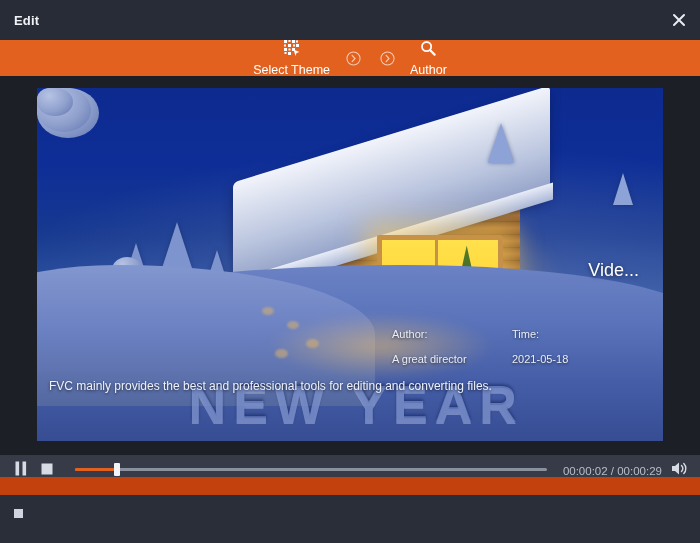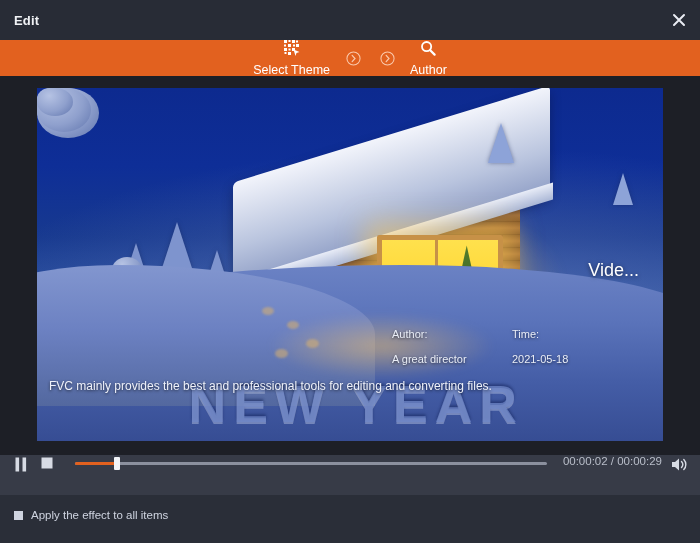--- a/index.html
+++ b/index.html
@@ -225,23 +225,23 @@
   .ov-desc {
     position: absolute; left: 12px; right: 0; top: 291px;
     text-align: left;
     color: #eef1fa; font-size: 12px;
     text-shadow: 0 1px 3px rgba(0,0,0,.65);
   }
 
   
   .controls {
     position: absolute; left: 0; top: 455px;
-    width: 700px; height: 40px;
+    width: 700px; height: 22px;
     background: #373b47;
-    display: flex; align-items: flex-start;
+    display: flex; align-items: flex-end;
   }
   .ctl-ico { display: flex; align-items: center; justify-content: center; cursor: pointer; }
   .pause { margin-left: 12px; width: 18px; height: 18px; }
   .stop  { margin-left: 9px;  width: 16px; height: 16px; }
   .track-wrap {
     position: relative;
     margin-left: 20px;
     flex: 1;
     height: 16px;
     display: flex; align-items: center;
@@ -447,18 +447,17 @@
         <path d="M1 5 h3 L8 1.5 v12 L4 10 H1 z" fill="#d7dbe4"></path>
         <path d="M10.5 4.5 a4.5 4.5 0 0 1 0 6" fill="none" stroke="#d7dbe4" stroke-width="1.4" stroke-linecap="round"></path>
         <path d="M12.8 2.4 a7.4 7.4 0 0 1 0 10.2" fill="none" stroke="#d7dbe4" stroke-width="1.4" stroke-linecap="round"></path>
       </svg>
     </div>
   </div>
 
   <div class="bottom">
     <div class="chk-row">
       <span class="chk"></span>
-      <span class="chk-lbl">Apply the effect to all items</span>
     </div>
 
   </div>
 
 </div>
 
 </body></html>

